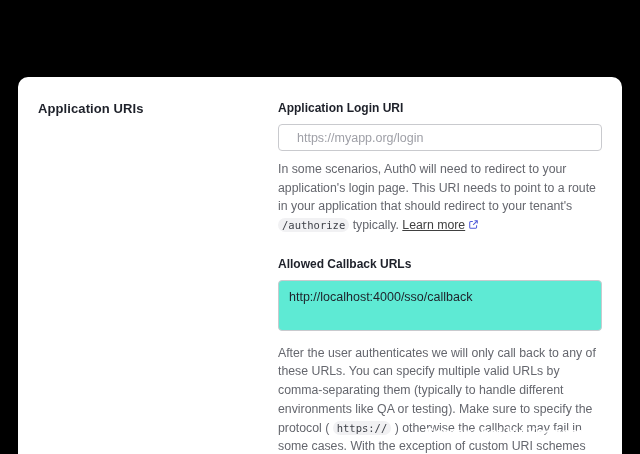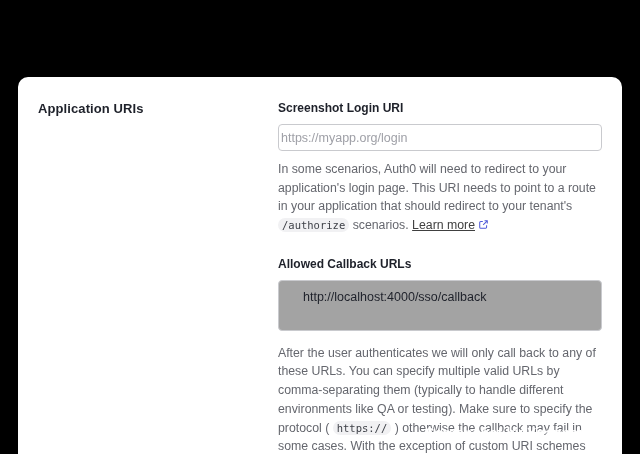--- a/index.html
+++ b/index.html
@@ -37,40 +37,40 @@
     font-size: 12px;
     font-weight: 700;
     color: #1e212a;
     margin-bottom: 9px;
   }
   .text-input {
     width: 100%;
     height: 27px;
     border: 1px solid #c9cace;
     border-radius: 4px;
-    padding: 0 2px;
+    padding: 0 18px;
     font-family: "Liberation Sans", "DejaVu Sans", sans-serif;
     font-size: 12.5px;
     color: #1e212a;
     outline: none;
     background: #ffffff;
   }
   .text-input::placeholder { color: #9fa0a7; }
   .textarea-input {
     width: 100%;
     height: 51px;
     border: 1px solid #c9cace;
     border-radius: 4px;
-    padding: 7px 24px;
+    padding: 7px 10px;
     font-family: "Liberation Sans", "DejaVu Sans", sans-serif;
     font-size: 12.5px;
     color: #1e212a;
     outline: none;
     resize: none;
-    background: #a3a3a3;
+    background: #5eead4;
     line-height: 1.45;
   }
   .help {
     margin-top: 9px;
     font-size: 12.3px;
     line-height: 1.52;
     color: #65676e;
   }
   .chip {
     font-family: "DejaVu Sans Mono", "Liberation Mono", monospace;
@@ -110,23 +110,23 @@
 <div class="card">
   <div class="card-inner">
 
     <div class="left-col">
       <div class="section-title">Application URIs</div>
     </div>
 
     <div class="right-col">
 
       <div class="field-group">
-        <label class="field-label">Screenshot Login URI</label>
+        <label class="field-label">Application Login URI</label>
         <input class="text-input" type="text" placeholder="https://myapp.org/login" style="">
-        <p class="help"><span>In some scenarios, Auth0 will need to redirect to your application's login page. This URI needs to point to a route in your application that should redirect to your tenant's </span><span class="chip">/authorize</span><span> scenarios. </span><a class="help-link">Learn more</a><span class="ext-icon"><svg width="11" height="11" viewBox="0 0 16 16" fill="none">
+        <p class="help"><span>In some scenarios, Auth0 will need to redirect to your application's login page. This URI needs to point to a route in your application that should redirect to your tenant's </span><span class="chip">/authorize</span><span> typically. </span><a class="help-link">Learn more</a><span class="ext-icon"><svg width="11" height="11" viewBox="0 0 16 16" fill="none">
                 <path d="M7 3.5H4A1.5 1.5 0 0 0 2.5 5v7A1.5 1.5 0 0 0 4 13.5h7a1.5 1.5 0 0 0 1.5-1.5V9" stroke="currentColor" stroke-width="1.5"></path>
                 <path d="M9.5 2.5H13.5V6.5" stroke="currentColor" stroke-width="1.5"></path>
                 <path d="M13 3L7.5 8.5" stroke="currentColor" stroke-width="1.5"></path>
               </svg></span></p>
       </div>
 
       <div class="field-group">
         <label class="field-label">Allowed Callback URLs</label>
         <textarea class="textarea-input" style="">http://localhost:4000/sso/callback</textarea>
         <p class="help"><span>After the user authenticates we will only call back to any of these URLs. You can specify multiple valid URLs by comma-separating them (typically to handle different environments like QA or testing). Make sure to specify the protocol (&nbsp;</span><span class="chip">https://</span><span>&nbsp;) otherwise the callback may fail in some cases. With the exception of custom URI schemes for native clients, all callbacks should use protocol </span></p>

